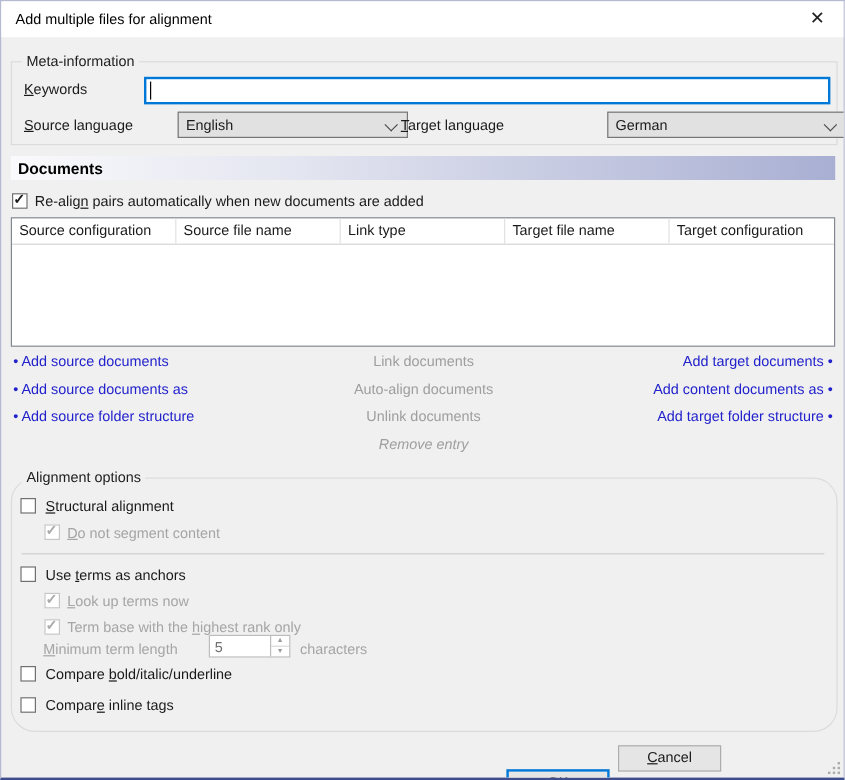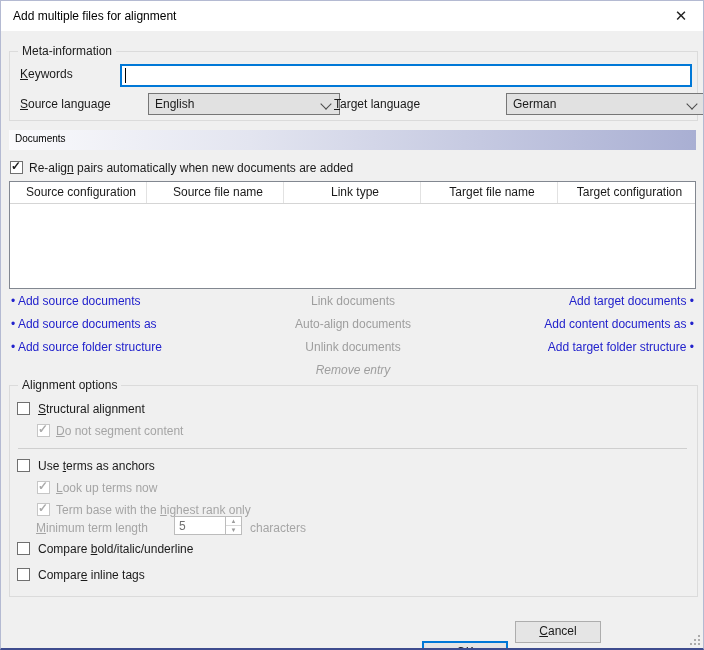--- a/index.html
+++ b/index.html
@@ -20,31 +20,31 @@
   
   .kw-input{position:absolute;box-sizing:border-box;border:2px solid #0078D7;background:#fff;height:23px;padding:0 3px;font:inherit;outline:none;}
   .caret{position:absolute;width:1px;height:15px;background:#000;}
   
   .combo{position:absolute;box-sizing:border-box;height:22px;background:#E1E1E1;border:1px solid #767676;cursor:default;margin-left:28px;}
   .combo .val{position:absolute;left:6px;top:3px;line-height:15px;}
   .chev{position:absolute;right:9px;top:6px;width:7px;height:7px;border-right:1px solid #4A4A4A;border-bottom:1px solid #4A4A4A;transform:rotate(45deg);}
   
   .doc-banner{position:absolute;left:8px;top:129px;width:687px;height:20px;
     background:linear-gradient(90deg,#FAFAFC 0%,#E3E5F0 35%,#A9AFD3 100%);}
-  .doc-banner span{position:absolute;left:6px;top:3px;font-size:10px;font-weight:normal;color:#000;}
+  .doc-banner span{position:absolute;left:6px;top:3px;font-size:13px;font-weight:bold;color:#000;}
   
   .cb{position:absolute;width:13px;height:13px;box-sizing:border-box;border:1px solid #707070;background:#fff;}
   .cb .check{position:absolute;left:0px;top:-3px;font-size:12px;font-weight:bold;color:#1a1a1a;display:none;}
   .cb.checked .check{display:block;}
   .cb.disabled{border-color:#C6C6C6;}
   .cb.disabled .check{color:#ABABAB;}
   .dis{color:#A5A5A5;}
   
   .table{position:absolute;left:8px;top:180px;width:687px;height:108px;box-sizing:border-box;border:1px solid #828790;background:#fff;}
-  .thead{display:flex;height:21px;border-bottom:1px solid #D5D5D5;text-align:center;}
+  .thead{display:flex;height:21px;border-bottom:1px solid #D5D5D5;}
   .th{box-sizing:border-box;width:137px;line-height:20px;padding-left:6px;border-right:1px solid #E2E2E2;white-space:nowrap;overflow:hidden;}
   .th:last-child{border-right:none;}
   
   .act{position:absolute;line-height:15px;white-space:nowrap;}
   .link{color:#2222CC;cursor:pointer;}
   .act.mid{left:0;width:704px;text-align:center;color:#9E9E9E;}
   .act.right{right:9px;text-align:right;}
   .blt{font-size:12px;}
   
   .sep{position:absolute;height:1px;background:#CFCFCF;}
@@ -115,21 +115,21 @@
 
   <div class="act mid" style="top:293px;">Link documents</div>
   <div class="act mid" style="top:316px;">Auto-align documents</div>
   <div class="act mid" style="top:339px;">Unlink documents</div>
   <div class="act mid" style="top:362px;font-style:italic;">Remove entry</div>
 
   <div class="act right link" style="top:293px;"><span>Add target documents</span> <span class="blt">•</span></div>
   <div class="act right link" style="top:316px;"><span>Add content documents as</span> <span class="blt">•</span></div>
   <div class="act right link" style="top:339px;"><span>Add target folder structure</span> <span class="blt">•</span></div>
 
-  <div class="group" style="left:8px;top:384px;width:687px;height:210px;">
+  <div class="group" style="left:8px;top:397px;width:687px;height:210px;border-radius:20px;">
     <span class="group-label">Alignment options</span>
 
     <span class="cb" style="left:7px;top:16px;"></span>
     <span class="lbl" style="left:28px;top:16px;"><span class="u">S</span>tructural alignment</span>
 
     <span class="cb disabled checked" style="left:27px;top:38px;">
         <span class="check">✓</span>
       </span>
     <span class="lbl dis" style="left:46px;top:38px;"><span class="u">D</span>o not segment content</span>
 

